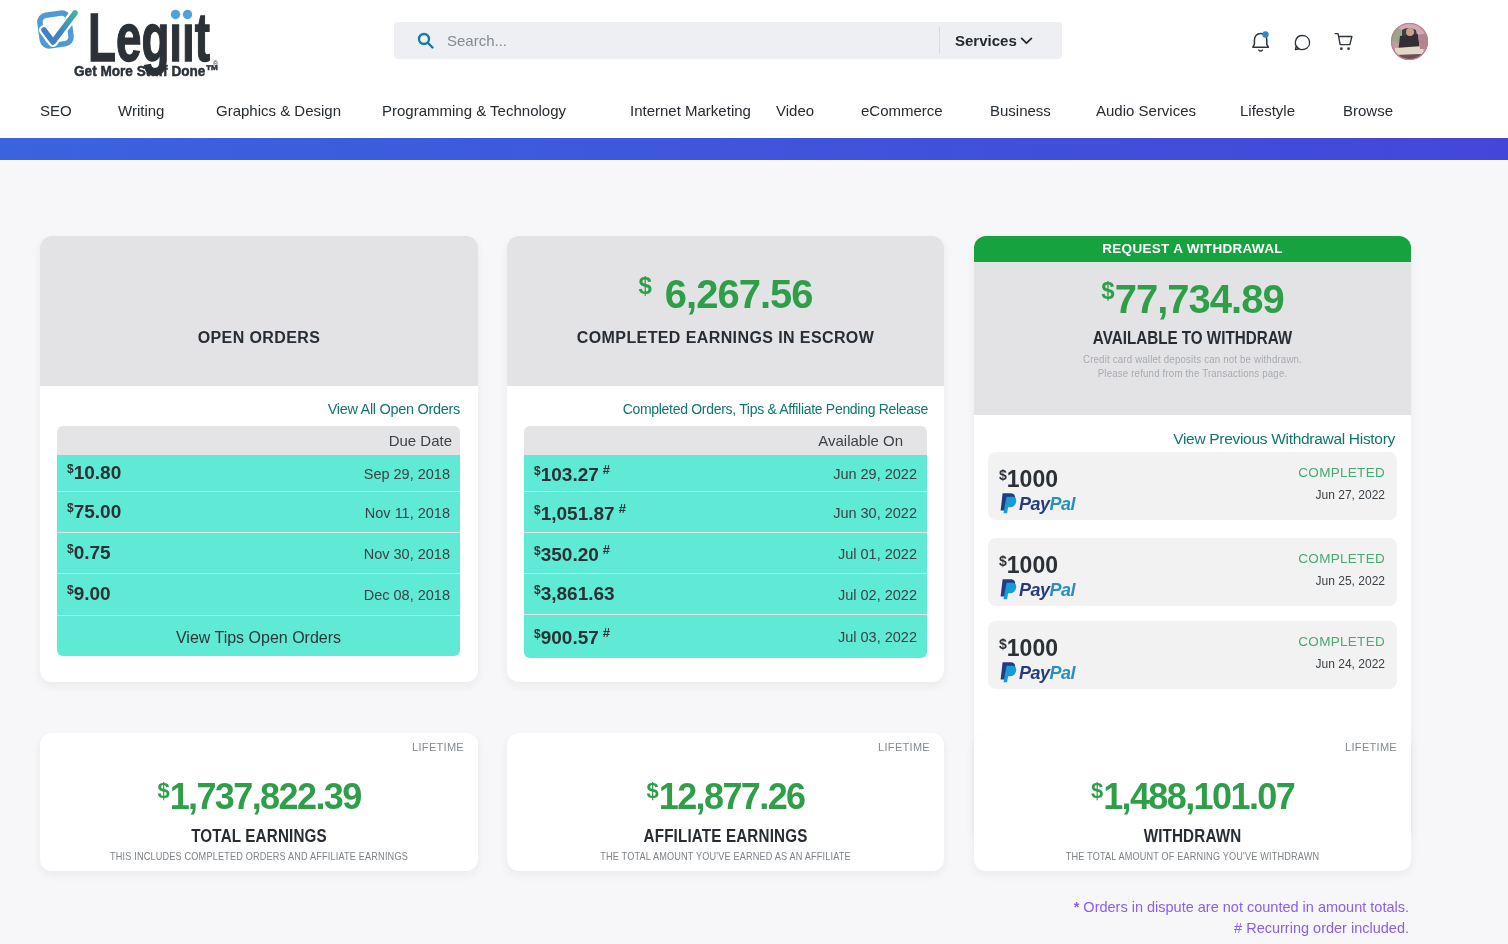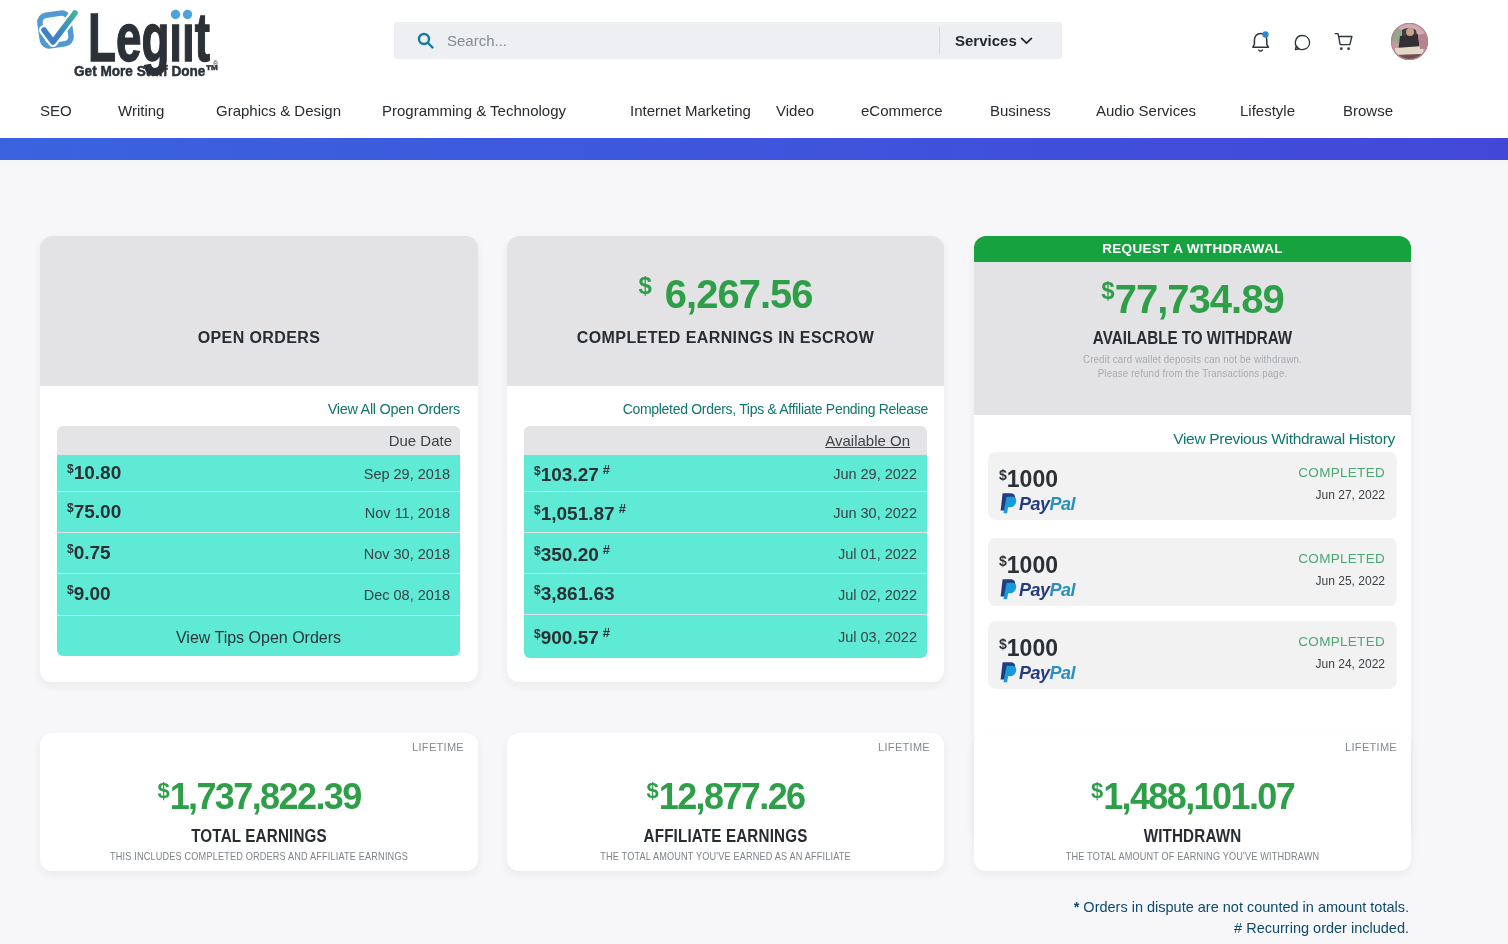--- a/index.html
+++ b/index.html
@@ -52,21 +52,21 @@
   
   .lifetime { position:absolute; right:14px; top:8px; font-size:11px; color:#83898e; letter-spacing:.3px; }
   .bamt { position:absolute; width:100%; text-align:center; top:43px; font-size:36px; font-weight:bold;
           color:#2f9e48; letter-spacing:-1.6px; white-space:nowrap; }
   .bamt sup { font-size:22px; letter-spacing:0; vertical-align:11px; }
   .btitle { position:absolute; width:100%; text-align:center; top:92px; font-size:19px; font-weight:bold;
             letter-spacing:.2px; color:#272d33; transform:scaleX(0.8); }
   .bcap { position:absolute; width:100%; text-align:center; top:117px; font-size:10.5px;
           color:#7d8388; letter-spacing:.2px; transform:scaleX(0.87); }
 
-  .footnote { position:absolute; right:99px; font-size:14.5px; color:#0c4a6e; text-align:center; white-space:nowrap; }
+  .footnote { position:absolute; right:99px; font-size:14.5px; color:#8b5cf6; text-align:center; white-space:nowrap; }
 </style>
 </head>
 <body>
 
 <div id="header">
 
   <svg class="abs" style="left:36px; top:6px;" width="210" height="85" viewBox="0 0 210 85">
     <defs>
       <linearGradient id="chk" x1="0" y1="1" x2="1" y2="0">
         <stop offset="0.4" stop-color="#3e82c4"></stop>
@@ -170,21 +170,21 @@
     </div>
     <div class="viewmore" style="top:174px;">View Tips Open Orders</div>
   </div>
 </div>
 
 <div class="card" style="left:507px; top:236px; width:437px; height:446px;">
   <div class="gHead" style="height:150px; border-radius:12px 12px 0 0;"></div>
   <div class="amt" style="top:36px;"><sup>$</sup><span style="margin-left:13px;">6,267.56</span></div>
   <div class="cardTitle" style="top:93px;">COMPLETED EARNINGS IN ESCROW</div>
   <div class="viewlink" style="right:16px; top:165px; font-size:14px;">Completed Orders, Tips &amp; Affiliate Pending Release</div>
-  <div class="thead" style="left:17px; top:190px; width:403px; height:29px; line-height:29px; padding-right:17px;text-decoration:underline;">Available On</div>
+  <div class="thead" style="left:17px; top:190px; width:403px; height:29px; line-height:29px; padding-right:24px;">Available On</div>
   <div class="tbody" style="left:17px; top:219px; width:403px; height:203px;">
     <div class="trow" style="top:0; height:37px;">
       <span class="ramt" style="top:7px;"><sup>$</sup>103.27<span class="hash">#</span></span>
         <span class="rdate" style="top:11px;">Jun 29, 2022</span>
     </div>
     <div class="trow" style="top:37px; height:41px;">
       <span class="ramt" style="top:9px;"><sup>$</sup>1,051.87<span class="hash">#</span></span>
         <span class="rdate" style="top:13px;">Jun 30, 2022</span>
     </div>
     <div class="trow" style="top:78px; height:41px;">

